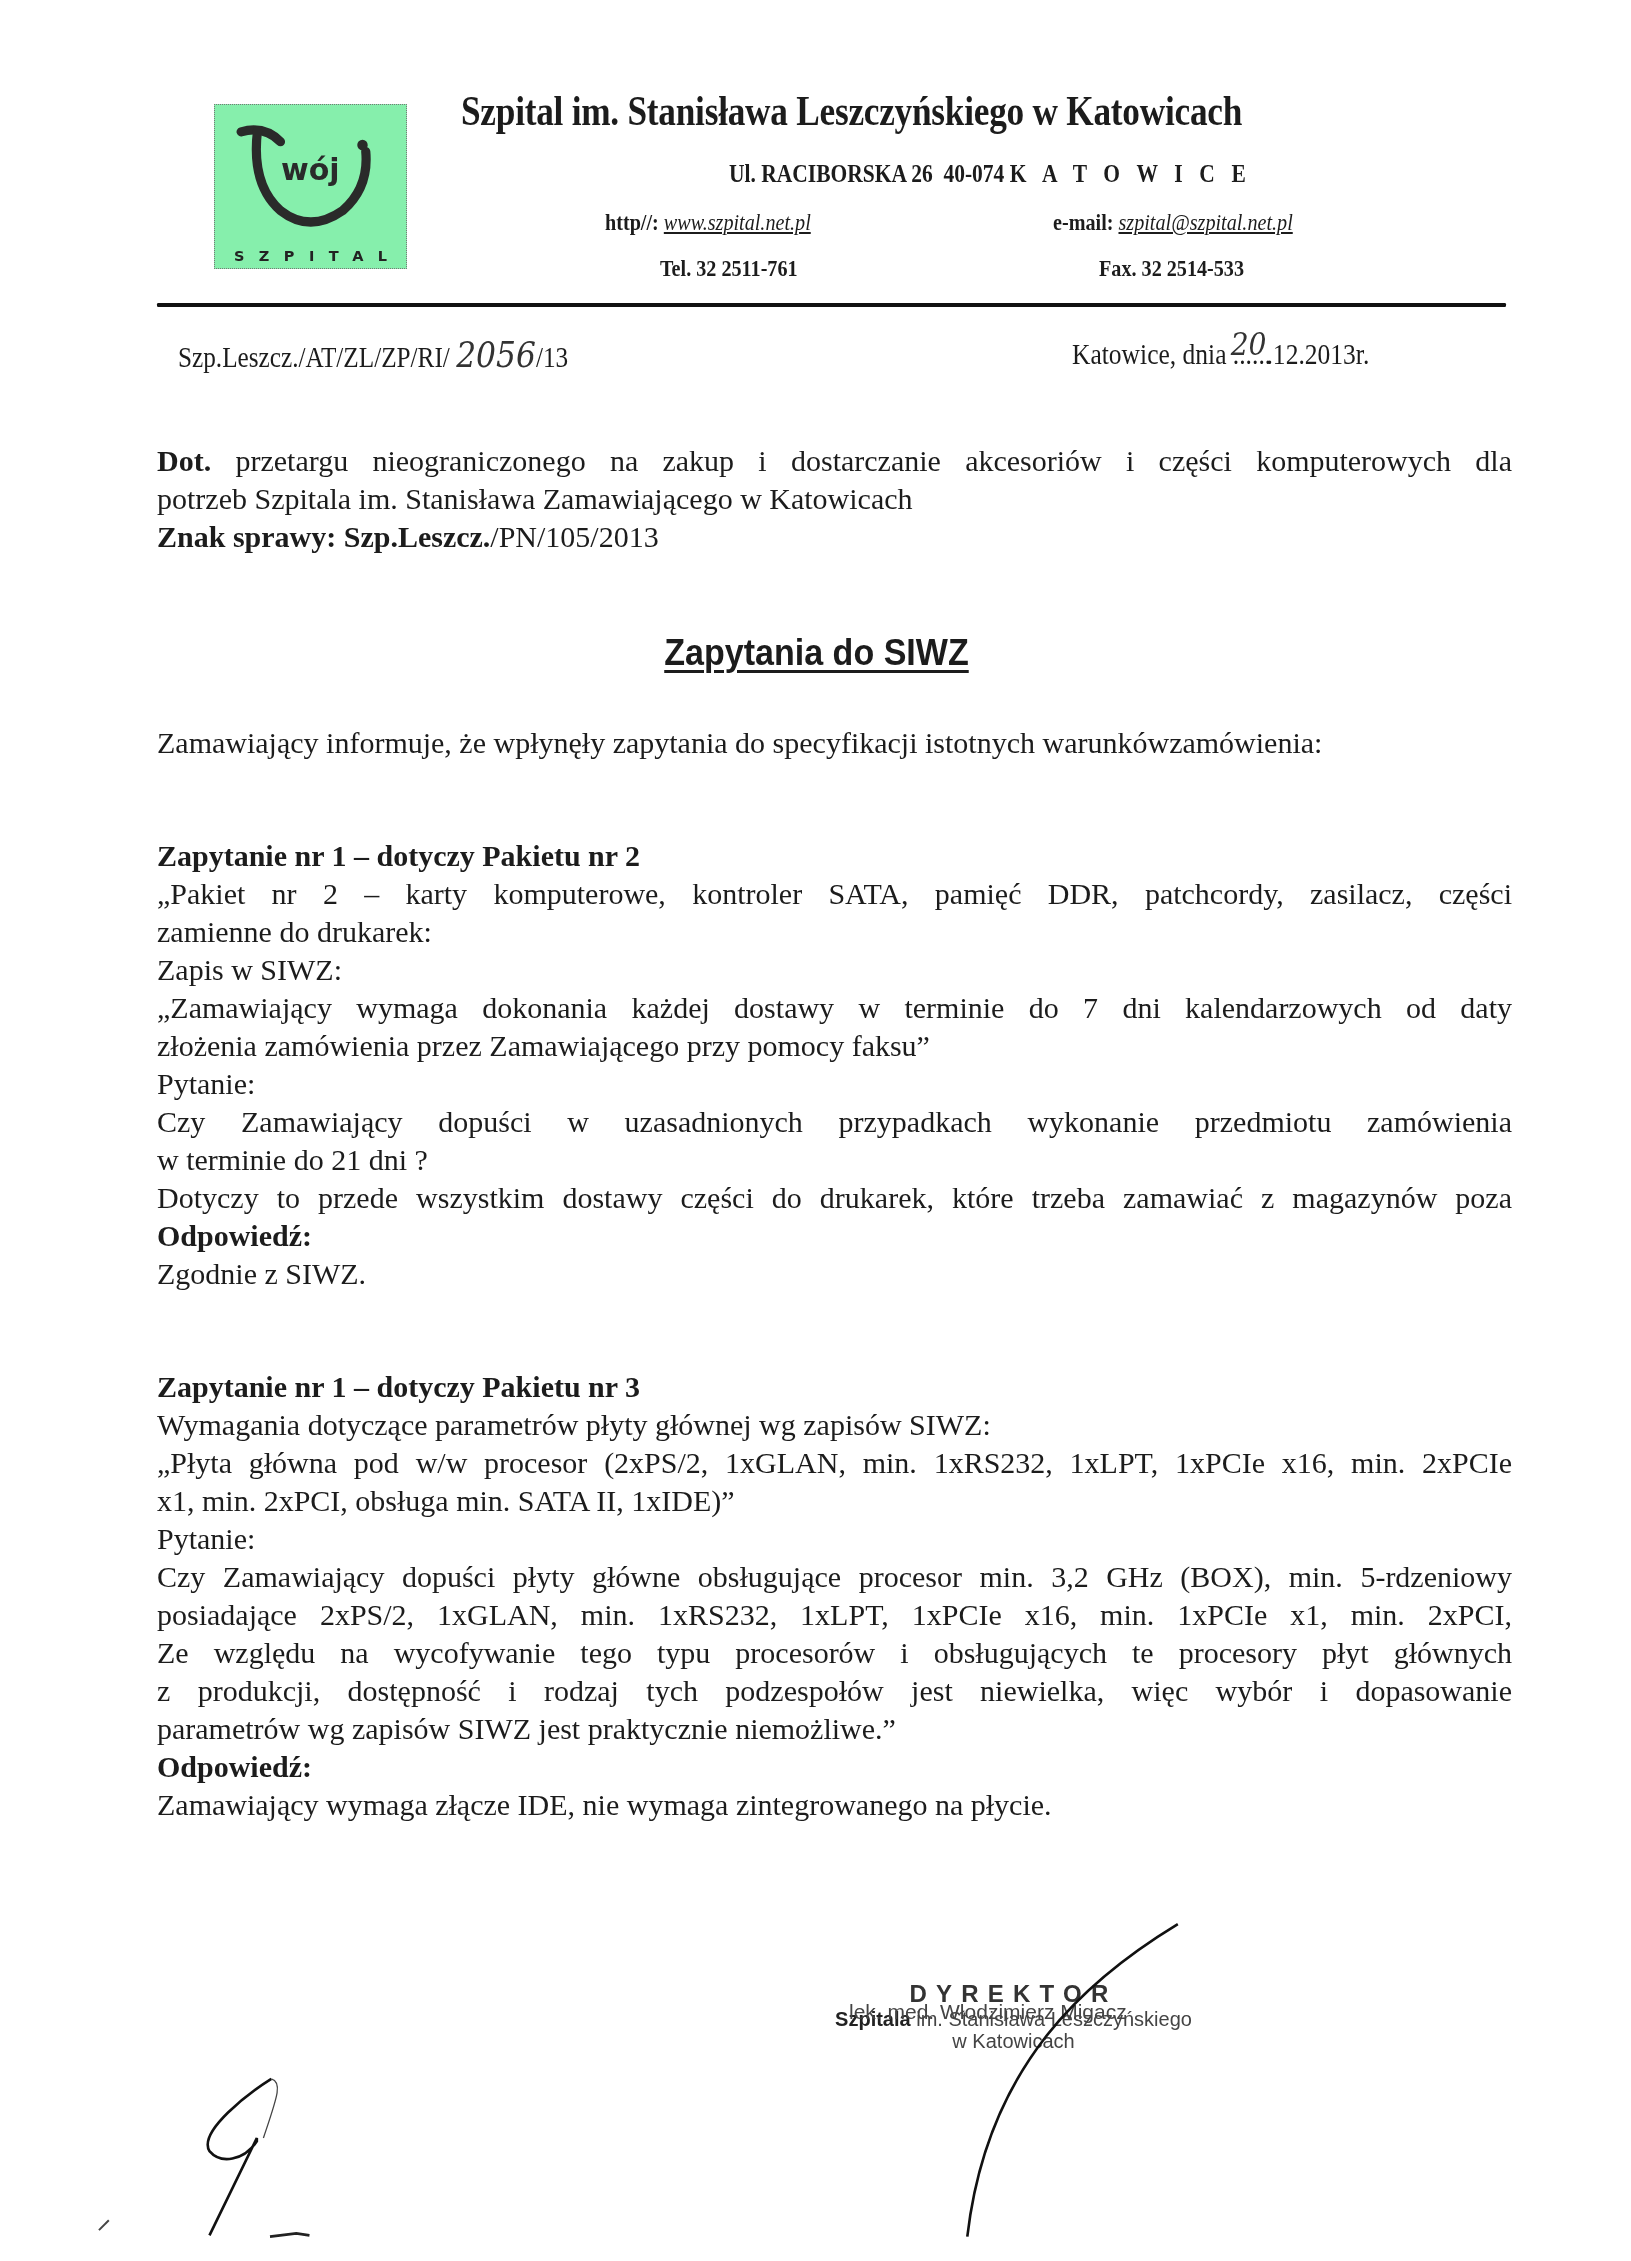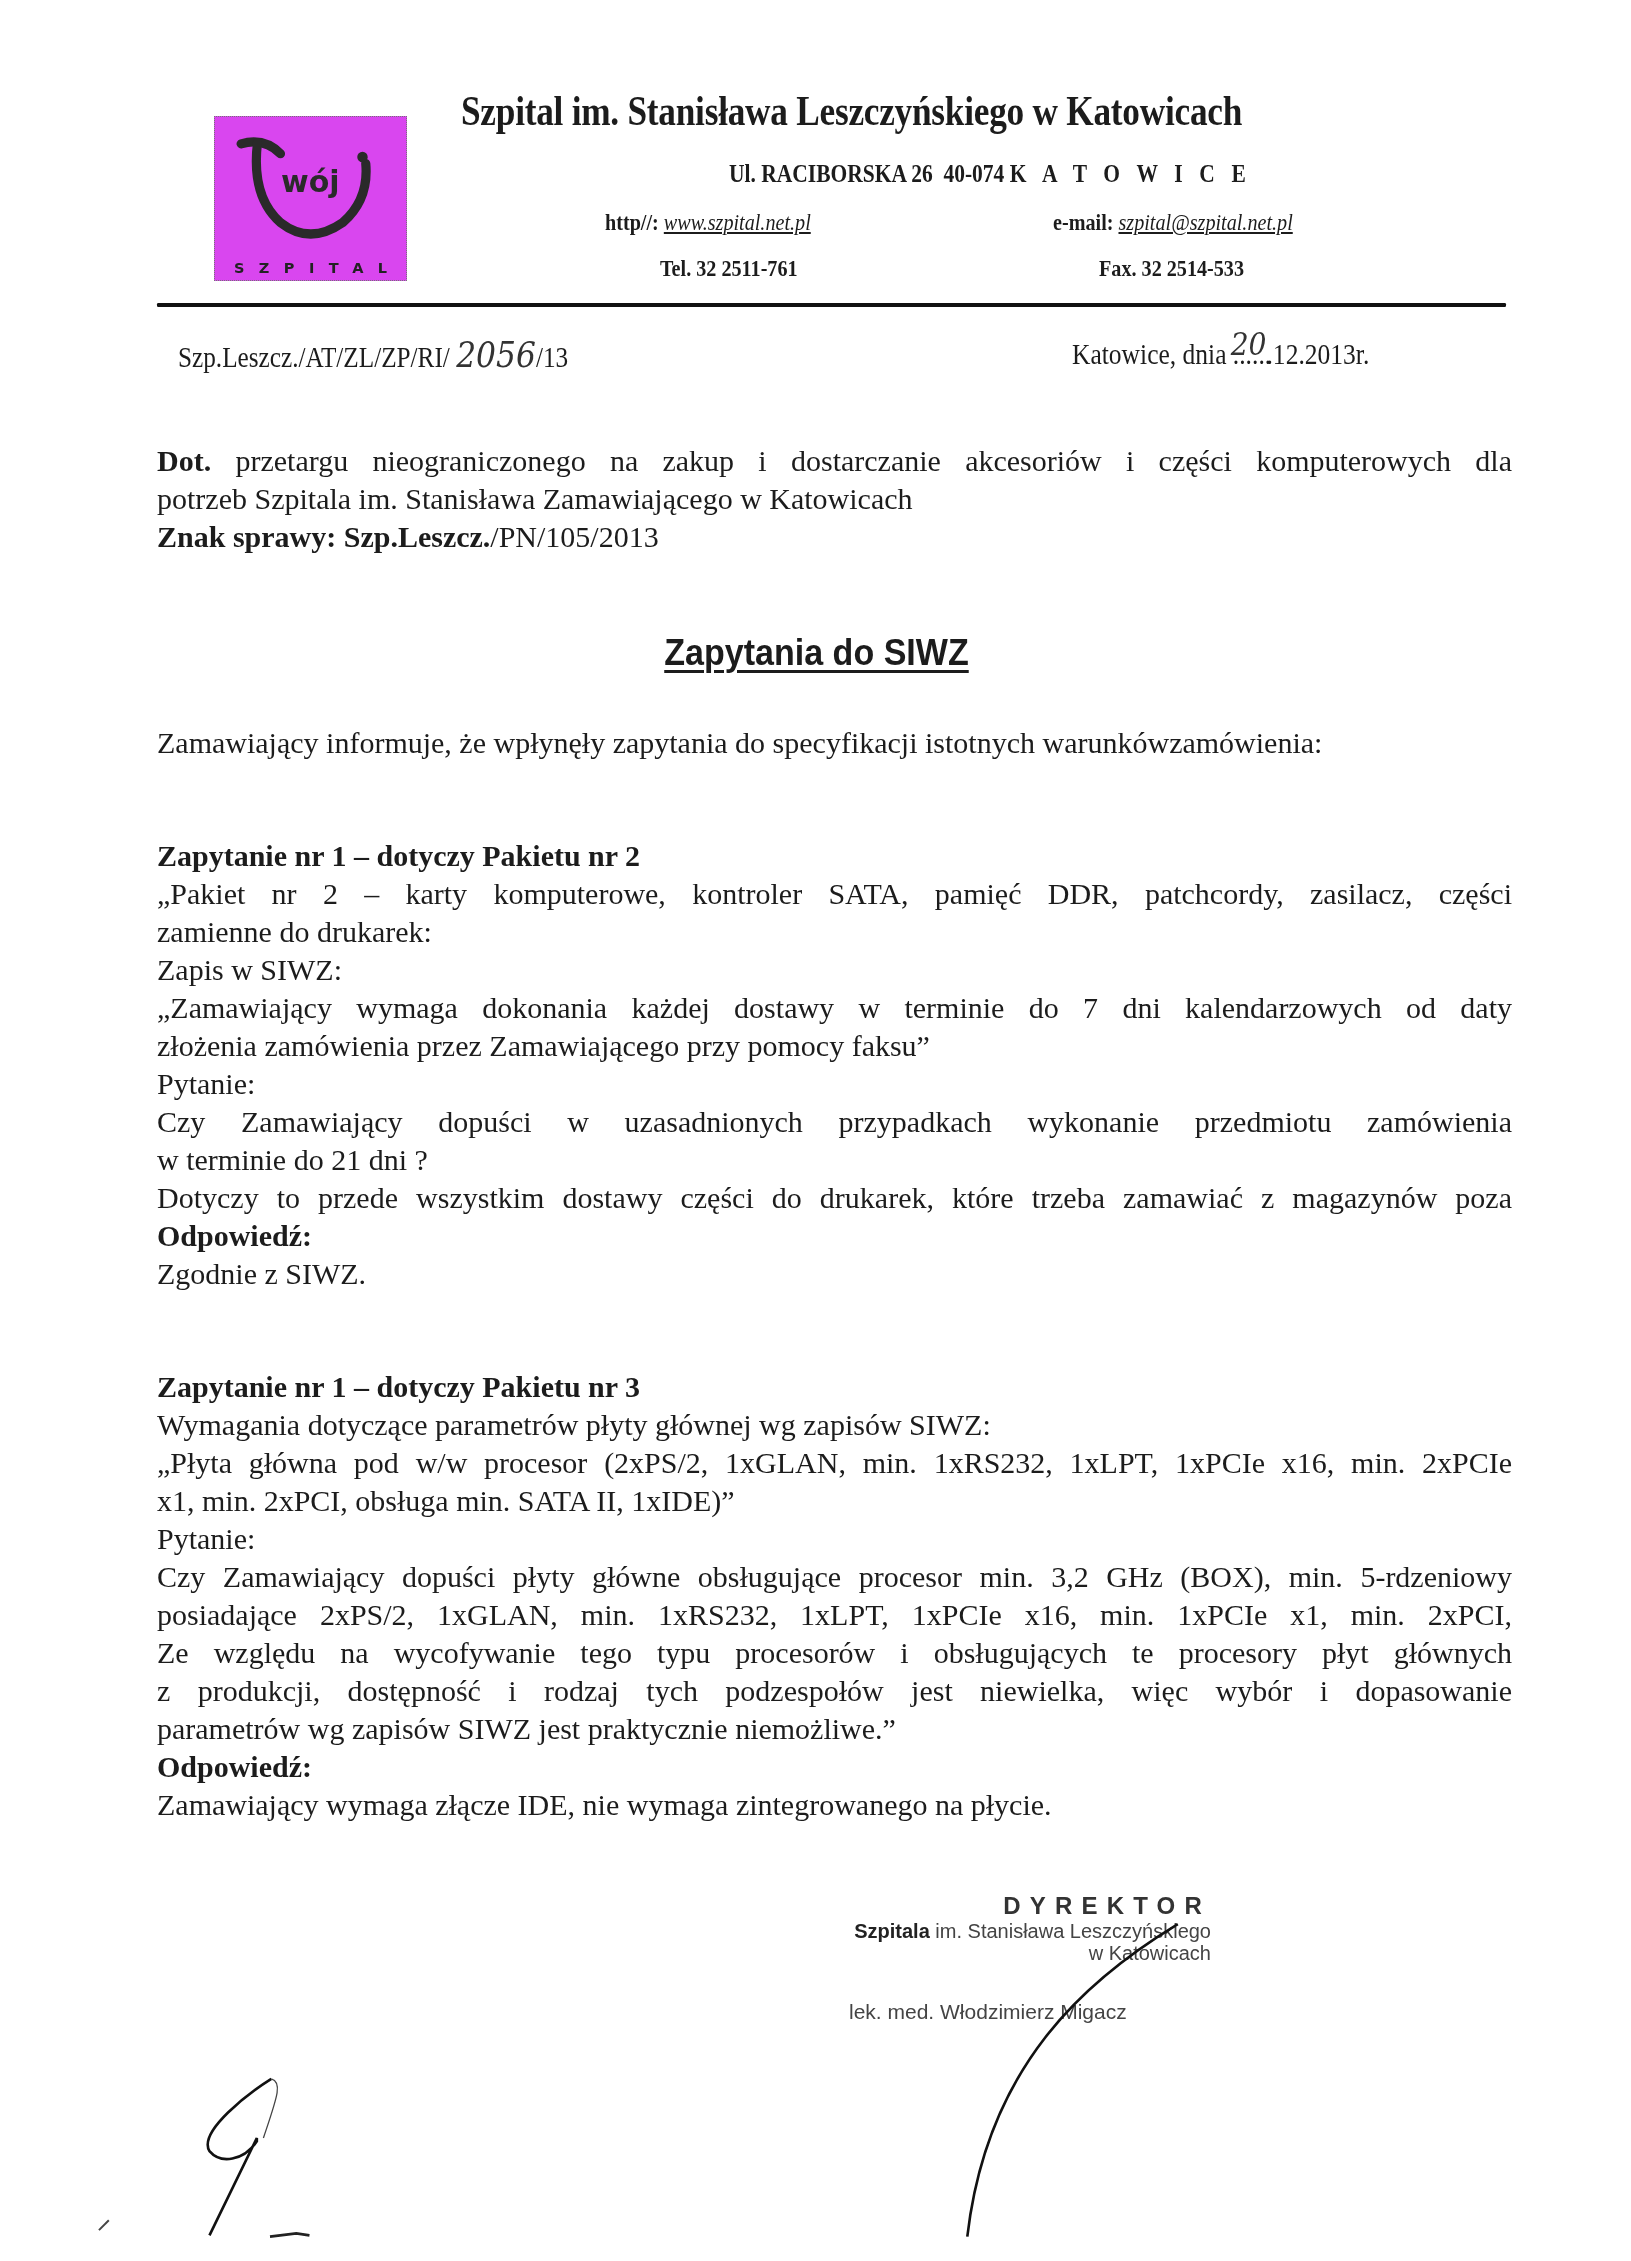--- a/index.html
+++ b/index.html
@@ -1,22 +1,22 @@
 <!DOCTYPE html>
 <html style="font-size:10.5px"><head>
 <meta charset="utf-8">
 <style>
   html, body { margin: 0; padding: 0; background: #ffffff; }
   body { width: 1632px; height: 2261px; position: relative; overflow: hidden;
          font-family: "Liberation Serif", "DejaVu Serif", serif; color: #1c1c1c; }
   .abs { position: absolute; }
 
   
-  .logo-box { left: 214px; top: 116px; width: 191px; height: 163px;
-              border: 1.3px dotted #777; background: #d946ef; }
+  .logo-box { left: 214px; top: 104px; width: 191px; height: 163px;
+              border: 1.3px dotted #777; background: #86efac; }
   .logo-box svg { position: absolute; left: 13px; top: 6.6px; }
   .logo-word { position: absolute; left: 0; right: 0; bottom: 4px; text-align: center;
                font-family: "DejaVu Sans", sans-serif; font-weight: bold; font-size: 14.5px;
                letter-spacing: 14.5px; padding-left: 14.5px; color: #222; }
   .hospital-name { left: 461px; top: 86px; font-size: 43px; font-weight: bold;
                    transform: scaleX(0.82); transform-origin: left top; white-space: nowrap; letter-spacing: -0.3px; }
   .addr { left: 729px; top: 160px; font-size: 25px; font-weight: bold; white-space: nowrap;
           transform: scaleX(0.86); transform-origin: left top; }
   .addr .spaced { letter-spacing: 6.6px; }
   .contact { font-size: 24px; font-weight: bold; white-space: nowrap;
@@ -34,21 +34,21 @@
   
   .para { left: 157px; width: 1355px; font-size: 30px; line-height: 38px; }
   .para .line { display: block; white-space: nowrap; }
   .just { text-align: justify; text-align-last: justify; }
   .b { font-weight: bold; }
   .title { left: 0; width: 100%; top: 632px; text-align: center; }
   .title span { font-family: "Liberation Sans", "DejaVu Sans", sans-serif; font-weight: bold;
                 font-size: 37px; text-decoration: underline; text-decoration-thickness: 3.3px;
                 text-underline-offset: 5.3px; display: inline-block; transform: scaleX(0.92); }
 
-  .sig-block { left: 816px; top: 1892px; width: 395px; text-align: right;
+  .sig-block { left: 816px; top: 1980px; width: 395px; text-align: center;
                font-family: "Liberation Sans", "DejaVu Sans", sans-serif; color: #444; }
   .sig-title { font-size: 24px; letter-spacing: 9.2px; font-weight: bold; color: #333; }
   .sig-org { font-size: 20px; line-height: 22.4px; }
   .sig-org b { font-weight: bold; color: #222; }
   .sig-name { left: 849px; top: 2000px; font-family: "Liberation Sans", "DejaVu Sans", sans-serif;
               font-size: 21px; color: #444; white-space: nowrap; }
   svg.strokes { position: absolute; left: 0; top: 0; pointer-events: none; }
 </style>
 </head>
 <body>

